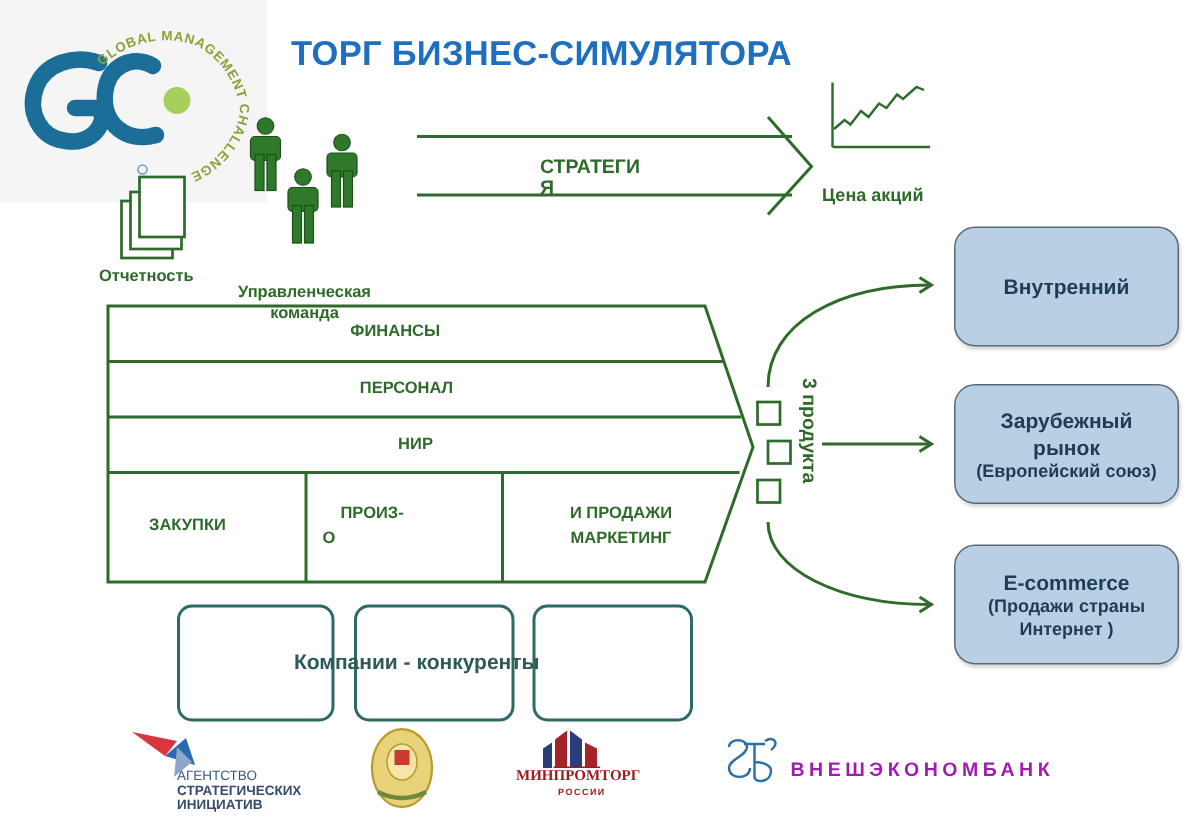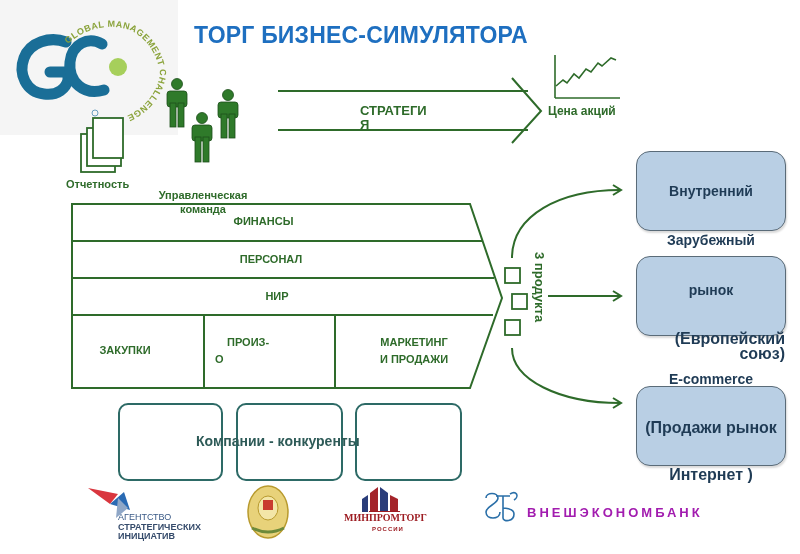--- a/index.html
+++ b/index.html
@@ -8,50 +8,50 @@
     background: #ffffff;
     font-family: "Liberation Sans", sans-serif;
   }
   .abs { position: absolute; }
   .logo-bg { left: 0; top: 0; width: 178px; height: 135px; background: #f5f5f5; }
   #diagram { position: absolute; left: 0; top: 0; width: 800px; height: 554px; }
   .title {
     left: 194px; top: 22px; font-size: 23px; font-weight: bold; color: #1e6fc0;
     white-space: nowrap; letter-spacing: 0.2px;
   }
-  .green-label { color: #2e6b2a; font-weight: bold; font-size: 12px; white-space: nowrap; }
+  .green-label { color: #2e6b2a; font-weight: bold; font-size: 12px; white-space: nowrap; margin-top: 19px; }
   .strategy { left: 360px; top: 104px; width: 90px; font-size: 13px; font-weight: bold; color: #2e6b2a; line-height: 14px; }
   .price { left: 548px; top: 104px; font-size: 12px; }
   .reports { left: 66px; top: 178px; font-size: 11px; color: #2e6b2a; font-weight: bold; }
   .team { left: 146px; top: 163px; width: 114px; text-align: center; font-size: 11px; color: #2e6b2a; font-weight: bold; line-height: 14px; margin-top: 25px; }
   .func { font-size: 11px; font-weight: bold; color: #2e6b2a; text-align: center; line-height: 17px; }
   .func.finance { left: 72px; top: 213px; width: 383px; }
   .func.personnel { left: 72px; top: 251px; width: 398px; }
   .func.rnd { left: 72px; top: 288px; width: 410px; }
   .func.purchases { left: 72px; top: 342px; width: 106px; }
   .func.production { left: 215px; top: 334px; width: 110px; text-align: left; line-height: 17px; }
   .func.production .indent { padding-left: 12px; }
   .func.marketing { left: 338px; top: 334px; width: 152px; }
   .products { left: 527px; top: 252px; width: 20px; height: 90px; }
   .products span {
     display: block; transform: rotate(90deg); transform-origin: left top;
     position: absolute; left: 20px; top: 0; white-space: nowrap;
     font-size: 13px; font-weight: bold; color: #2e6b2a;
   }
   .market-box {
     background: #b9cfe4; border: 1.5px solid #5a6b78; border-radius: 14px;
-    color: #1f3b55; font-weight: bold; text-align: right;
+    color: #1f3b55; font-weight: bold; text-align: left;
     display: flex; flex-direction: column; align-items: center; justify-content: center;
-    box-sizing: border-box; box-shadow: 1px 2px 2px rgba(0,0,0,0.15); gap: 32px;
+    box-sizing: border-box; box-shadow: 1px 2px 2px rgba(0,0,0,0.15);
   }
   .market-box .main { font-size: 14px; line-height: 18px; }
-  .market-box .sub { font-size: 16px; line-height: 15px; }
+  .market-box .sub { font-size: 12px; line-height: 15px; }
   .mb1 { left: 636px; top: 151px; width: 150px; height: 80px; }
   .mb2 { left: 636px; top: 256px; width: 150px; height: 80px; }
-  .mb3 { left: 636px; top: 363px; width: 150px; height: 80px; margin-top: 23px; }
+  .mb3 { left: 636px; top: 363px; width: 150px; height: 80px; }
   .competitor-box {
     border: 2px solid #2d6a66; border-radius: 10px; background: transparent;
     box-sizing: border-box;
   }
   .cb1 { left: 118px; top: 403px; width: 105px; height: 78px; }
   .cb2 { left: 236px; top: 403px; width: 107px; height: 78px; }
   .cb3 { left: 355px; top: 403px; width: 107px; height: 78px; }
   .competitors-label {
     left: 196px; top: 433px; font-size: 14px; font-weight: bold; color: #2d5a57;
     white-space: nowrap;
@@ -186,39 +186,39 @@
 
 <div class="abs func finance">ФИНАНСЫ</div>
 <div class="abs func personnel">ПЕРСОНАЛ</div>
 <div class="abs func rnd">НИР</div>
 <div class="abs func purchases">ЗАКУПКИ</div>
 <div class="abs func production">
   <div class="indent">ПРОИЗ-</div>
   <div>О</div>
 </div>
 <div class="abs func marketing">
+  <div>И ПРОДАЖИ</div>
   <div>МАРКЕТИНГ</div>
-  <div>И ПРОДАЖИ</div>
 </div>
 
 <div class="abs products">
   <span>3 продукта</span>
 </div>
 
 <div class="abs market-box mb1">
   <div class="main">Внутренний</div>
 </div>
 <div class="abs market-box mb2">
   <div class="main">Зарубежный</div>
   <div class="main">рынок</div>
   <div class="sub">(Европейский союз)</div>
 </div>
 <div class="abs market-box mb3">
   <div class="main">E-commerce</div>
-  <div class="sub">(Продажи рынок</div>
+  <div class="sub">(Продажи страны</div>
   <div class="sub">Интернет )</div>
 </div>
 
 <div class="abs competitor-box cb1"></div>
 <div class="abs competitor-box cb2"></div>
 <div class="abs competitor-box cb3"></div>
 <div class="abs competitors-label">Компании - конкуренты</div>
 
 <div class="abs asi-text">
   <div class="l1">АГЕНТСТВО</div>

